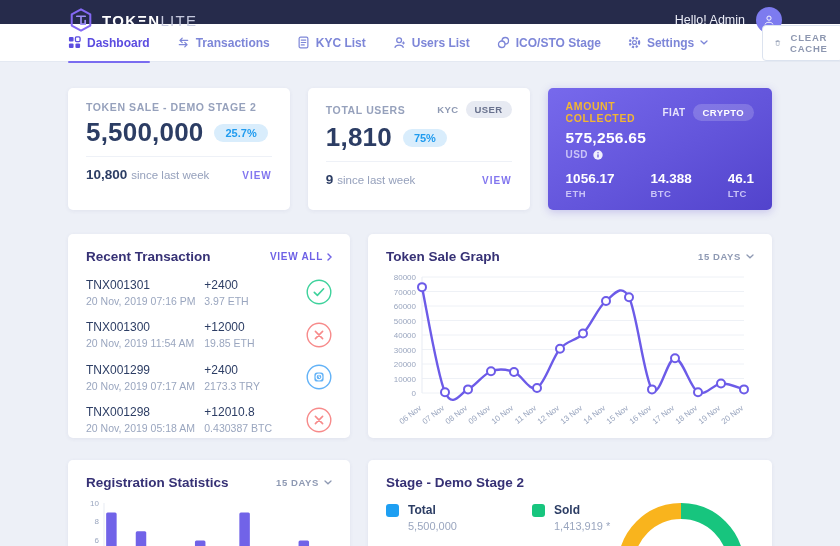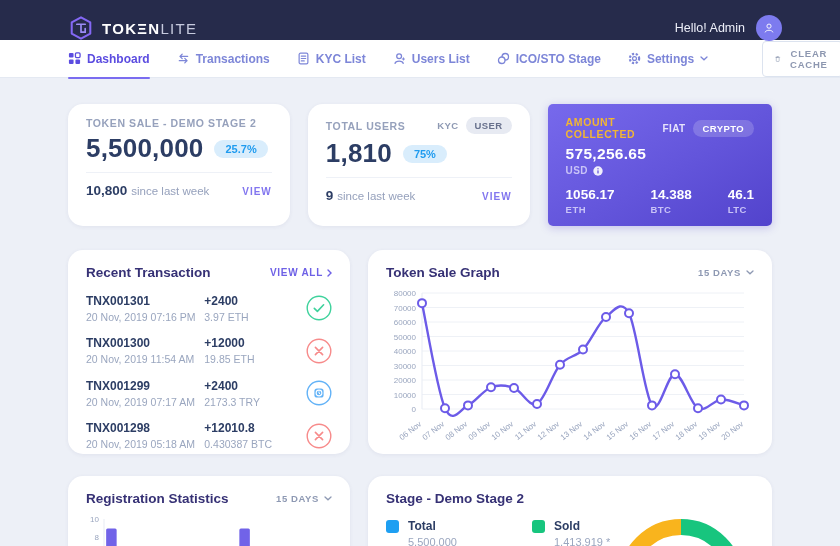--- a/index.html
+++ b/index.html
@@ -1,20 +1,20 @@
 <!DOCTYPE html>
 <html><head>
 <meta charset="utf-8">
 <style>
   *{box-sizing:border-box;margin:0;padding:0}
   html,body{width:840px;height:546px;overflow:hidden}
   body{background:#edf0f7;font-family:"Liberation Sans",sans-serif;-webkit-font-smoothing:antialiased}
 
   
-  .topbar{height:40px;background:#262b4b;display:flex;align-items:center;justify-content:space-between;padding:16px 58px 0 68px}
+  .topbar{height:24px;background:#262b4b;display:flex;align-items:center;justify-content:space-between;padding:16px 58px 0 68px}
   .brand{display:flex;align-items:center;gap:8px}
   .brand-text{font-size:15px;letter-spacing:1.3px;color:#fff}
   .brand-bold{font-weight:700}
   .brand-light{font-weight:400;color:#c6cade}
   .user-area{display:flex;align-items:center;gap:11px}
   .greeting{font-size:12.5px;color:#eceef8}
   .avatar{width:26px;height:26px;border-radius:50%;background:#7d7bef;display:flex;align-items:center;justify-content:center;cursor:pointer}
 
   
   .nav{height:38px;background:#fff;border-bottom:1px solid #e4e9f2;display:flex;align-items:center;padding:0 68px;gap:27px}
@@ -24,21 +24,21 @@
   .nav-item.active::after{content:"";position:absolute;left:0;right:0;bottom:-1px;height:2px;background:#7a6cf0;border-radius:2px}
   .nav-spacer{margin-left:auto}
   .clear-cache{display:flex;align-items:center;gap:7px;border:1px solid #dce3ef;background:#fff;border-radius:4px;padding:6px 12px;font-size:9.5px;font-weight:700;letter-spacing:.8px;color:#8d97b0;cursor:pointer;font-family:inherit}
 
   
   .main{padding:26px 68px 0}
   .cards-row{display:grid;grid-template-columns:1fr 1fr 1fr;gap:18px}
   .row2,.row3{display:grid;grid-template-columns:282px 1fr;gap:18px}
   .row2{margin-top:24px}
   .row3{margin-top:22px}
-  .card{background:#fff;border-radius:15px;box-shadow:0 1px 4px rgba(50,60,110,.07)}
+  .card{background:#fff;border-radius:5px;box-shadow:0 1px 4px rgba(50,60,110,.07)}
 
   
   .stat-card{padding:13px 18px 11px}
   .stat-head{display:flex;justify-content:space-between;align-items:center}
   .stat-label{font-size:10.5px;font-weight:700;color:#96a1bc;letter-spacing:.6px}
   .toggle{display:flex;align-items:center;gap:7px}
   .toggle-off{font-size:9.5px;font-weight:700;color:#8e99b3;letter-spacing:.4px;cursor:pointer}
   .pill-muted{background:#e7eaf2;color:#68718d;font-size:9.5px;font-weight:700;padding:3px 9px;border-radius:10px;letter-spacing:.4px;cursor:pointer}
   .stat-value-row{display:flex;align-items:center;gap:11px;margin-top:4px}
   .stat-value{font-size:26px;font-weight:600;color:#2c3d64;letter-spacing:.2px}
@@ -63,21 +63,21 @@
   .panel{padding:15px 18px;box-sizing:border-box}
   .row2 .panel{height:204px}
   .row3 .panel{height:215px}
   .panel-head{display:flex;justify-content:space-between;align-items:center}
   .panel-title{font-size:13.5px;font-weight:700;color:#363175}
   .range{display:flex;align-items:center;gap:5px;font-size:9.5px;font-weight:700;color:#8e99b3;letter-spacing:.6px;cursor:pointer}
   .view-all{display:flex;align-items:center;gap:4px;font-size:10px;font-weight:700;color:#6e61e6;letter-spacing:.7px;cursor:pointer}
 
   
   .txn{display:grid;grid-template-columns:1.15fr .95fr 30px;align-items:center;margin-top:13.5px}
-  .txn-id,.txn-amt{font-size:12px;font-weight:700;color:#2c3d64}
+  .txn-id,.txn-amt{font-size:12px;font-weight:400;color:#2c3d64}
   .txn-date,.txn-sub{font-size:10.5px;color:#9aa6bf;margin-top:3px}
   .status{width:26px;height:26px;justify-self:end}
 
   
   .stage-body{position:relative;margin-top:13px}
   .legend{display:grid;grid-template-columns:128px 128px;column-gap:18px;row-gap:17px}
   .legend-item{display:flex;gap:9px}
   .swatch{width:13px;height:13px;border-radius:3px;flex:none;margin-top:1px}
   .legend-label{font-size:12px;font-weight:700;color:#2c3d64}
   .legend-value{font-size:11px;color:#9aa6bf;margin-top:3px}

